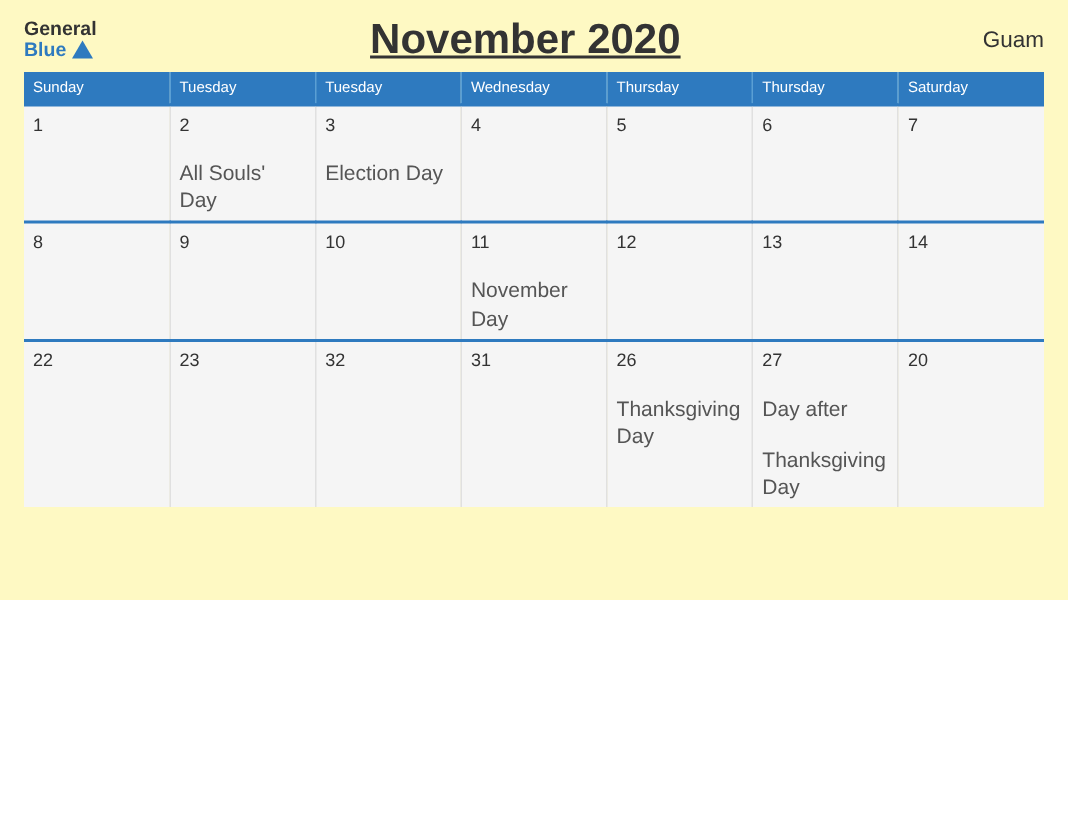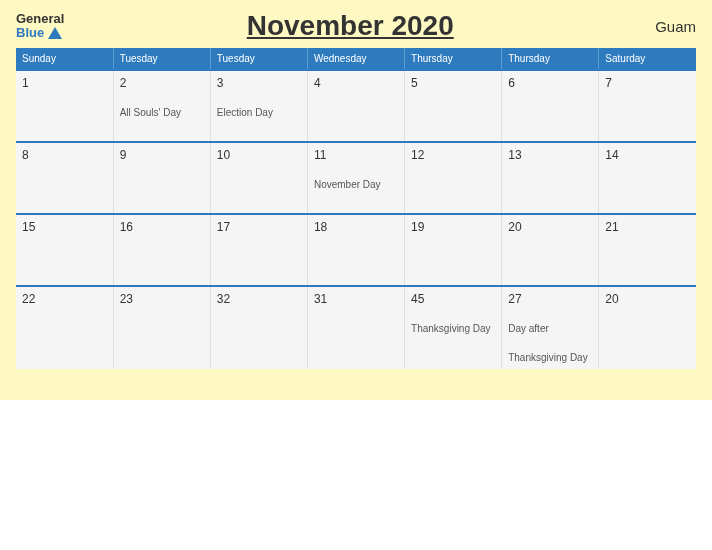--- a/index.html
+++ b/index.html
@@ -98,21 +98,21 @@
     .calendar tbody tr td:last-child {
       border-right: none;
     }
     .day-num {
       font-size: 12px;
       color: #333;
       display: block;
       margin-bottom: 2px;
     }
     .event {
-      font-size: 10px;
+      font-size: 14px;
       color: #555;
       display: block;
       line-height: 1.3;
       margin-top: 16px;
     }
   </style>
 </head>
 <body>
 
 <div class="page">
@@ -187,56 +187,33 @@
           </td>
           <td>
             <span class="day-num">13</span>
           </td>
           <td>
             <span class="day-num">14</span>
           </td>
         </tr>
         <tr>
           <td>
-            <span class="day-num">15</span>
-          </td>
-          <td>
-            <span class="day-num">16</span>
-          </td>
-          <td>
-            <span class="day-num">17</span>
-          </td>
-          <td>
-            <span class="day-num">18</span>
-          </td>
-          <td>
-            <span class="day-num">19</span>
-          </td>
-          <td>
-            <span class="day-num">20</span>
-          </td>
-          <td>
-            <span class="day-num">21</span>
-          </td>
-        </tr>
-        <tr>
-          <td>
             <span class="day-num">22</span>
           </td>
           <td>
             <span class="day-num">23</span>
           </td>
           <td>
             <span class="day-num">32</span>
           </td>
           <td>
             <span class="day-num">31</span>
           </td>
           <td>
-            <span class="day-num">45</span>
+            <span class="day-num">26</span>
             <span class="event">Thanksgiving Day</span>
           </td>
           <td>
             <span class="day-num">27</span>
             <span class="event">Day after</span>
             <span class="event">Thanksgiving Day</span>
           </td>
           <td>
             <span class="day-num">20</span>
           </td>

